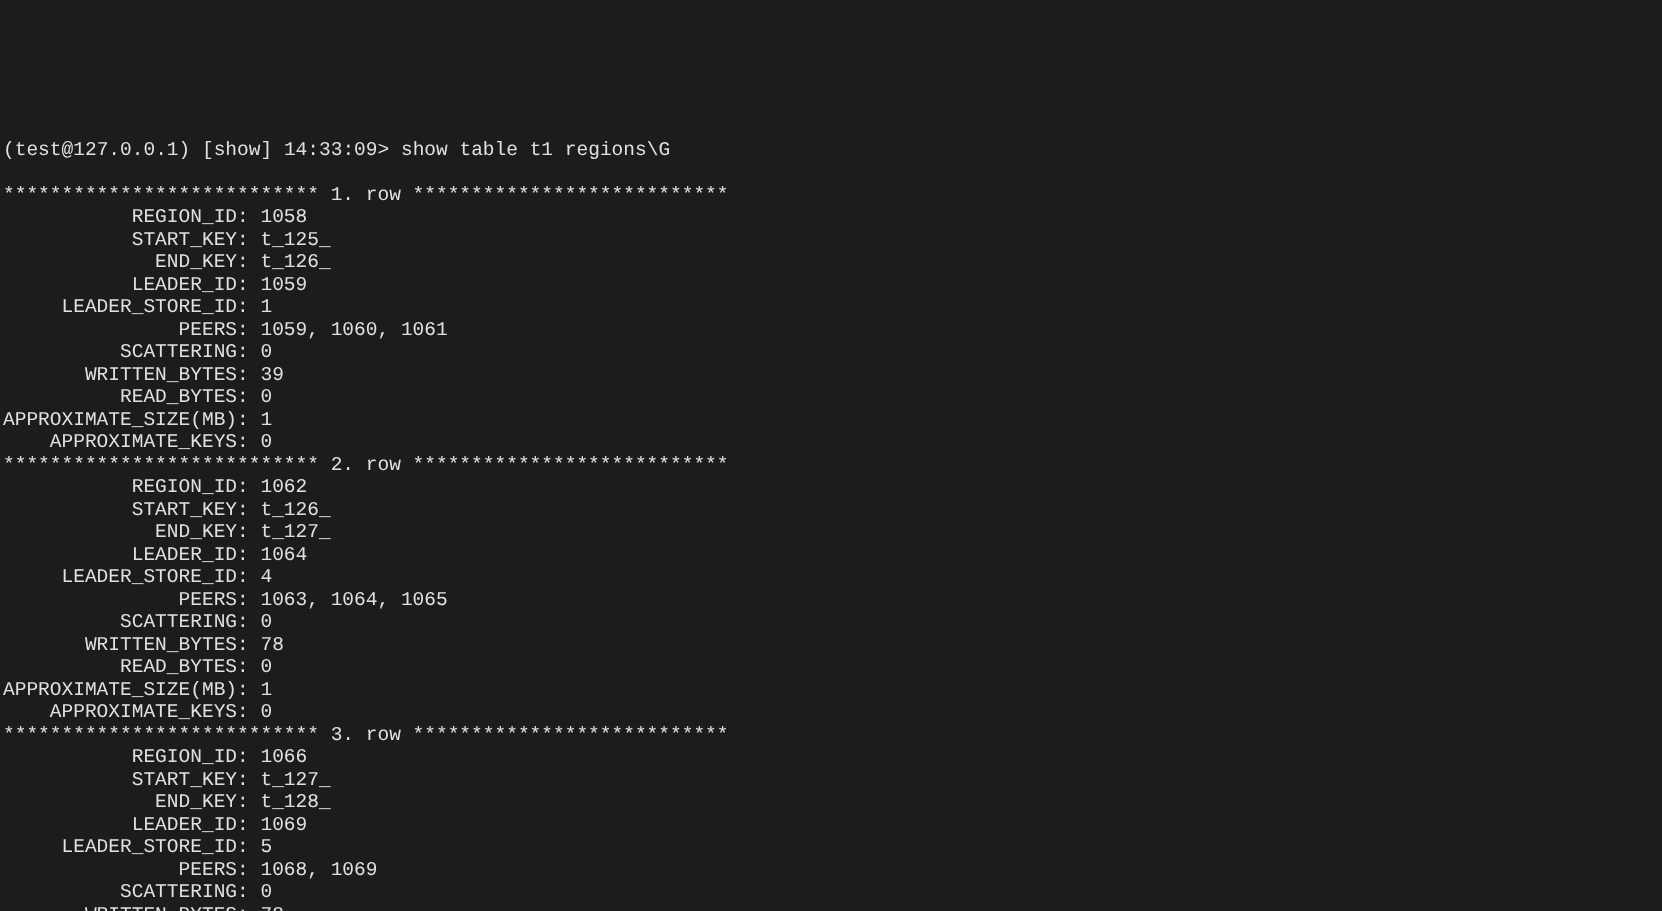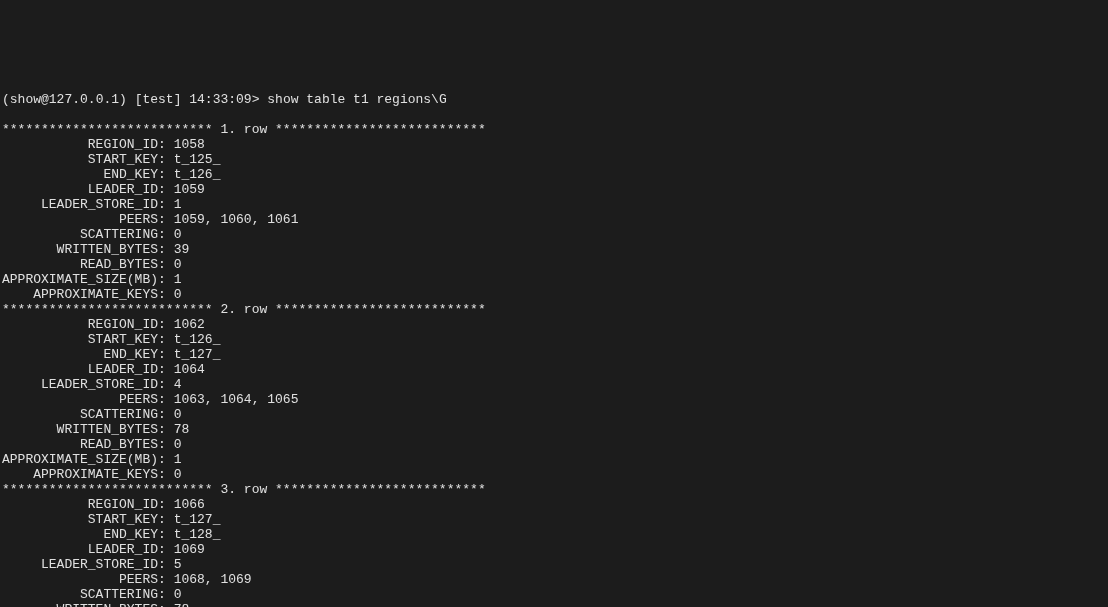--- a/index.html
+++ b/index.html
@@ -19,19 +19,19 @@
     padding: 2px 2px;
   }
   .line { white-space: pre; }
 </style>
 </head>
 <body>
 
 
 
 <div id="terminal">
-<div class="line">(<span>show@127.0.0.1</span>) [<span>test</span>] <span>14:33:09</span>&gt; <span>show table t1 regions\G</span></div>
+<div class="line">(<span>test@127.0.0.1</span>) [<span>show</span>] <span>14:33:09</span>&gt; <span>show table t1 regions\G</span></div>
 <div id="rows"><div class="line">*************************** 1. row ***************************</div><div class="line"><span>           REGION_ID</span><span>: </span><span>1058</span></div><div class="line"><span>           START_KEY</span><span>: </span><span>t_125_</span></div><div class="line"><span>             END_KEY</span><span>: </span><span>t_126_</span></div><div class="line"><span>           LEADER_ID</span><span>: </span><span>1059</span></div><div class="line"><span>     LEADER_STORE_ID</span><span>: </span><span>1</span></div><div class="line"><span>               PEERS</span><span>: </span><span>1059, 1060, 1061</span></div><div class="line"><span>          SCATTERING</span><span>: </span><span>0</span></div><div class="line"><span>       WRITTEN_BYTES</span><span>: </span><span>39</span></div><div class="line"><span>          READ_BYTES</span><span>: </span><span>0</span></div><div class="line"><span>APPROXIMATE_SIZE(MB)</span><span>: </span><span>1</span></div><div class="line"><span>    APPROXIMATE_KEYS</span><span>: </span><span>0</span></div><div class="line">*************************** 2. row ***************************</div><div class="line"><span>           REGION_ID</span><span>: </span><span>1062</span></div><div class="line"><span>           START_KEY</span><span>: </span><span>t_126_</span></div><div class="line"><span>             END_KEY</span><span>: </span><span>t_127_</span></div><div class="line"><span>           LEADER_ID</span><span>: </span><span>1064</span></div><div class="line"><span>     LEADER_STORE_ID</span><span>: </span><span>4</span></div><div class="line"><span>               PEERS</span><span>: </span><span>1063, 1064, 1065</span></div><div class="line"><span>          SCATTERING</span><span>: </span><span>0</span></div><div class="line"><span>       WRITTEN_BYTES</span><span>: </span><span>78</span></div><div class="line"><span>          READ_BYTES</span><span>: </span><span>0</span></div><div class="line"><span>APPROXIMATE_SIZE(MB)</span><span>: </span><span>1</span></div><div class="line"><span>    APPROXIMATE_KEYS</span><span>: </span><span>0</span></div><div class="line">*************************** 3. row ***************************</div><div class="line"><span>           REGION_ID</span><span>: </span><span>1066</span></div><div class="line"><span>           START_KEY</span><span>: </span><span>t_127_</span></div><div class="line"><span>             END_KEY</span><span>: </span><span>t_128_</span></div><div class="line"><span>           LEADER_ID</span><span>: </span><span>1069</span></div><div class="line"><span>     LEADER_STORE_ID</span><span>: </span><span>5</span></div><div class="line"><span>               PEERS</span><span>: </span><span>1068, 1069</span></div><div class="line"><span>          SCATTERING</span><span>: </span><span>0</span></div><div class="line"><span>       WRITTEN_BYTES</span><span>: </span><span>78</span></div></div>
 
 </div>
 
 
 
 
 </body></html>

